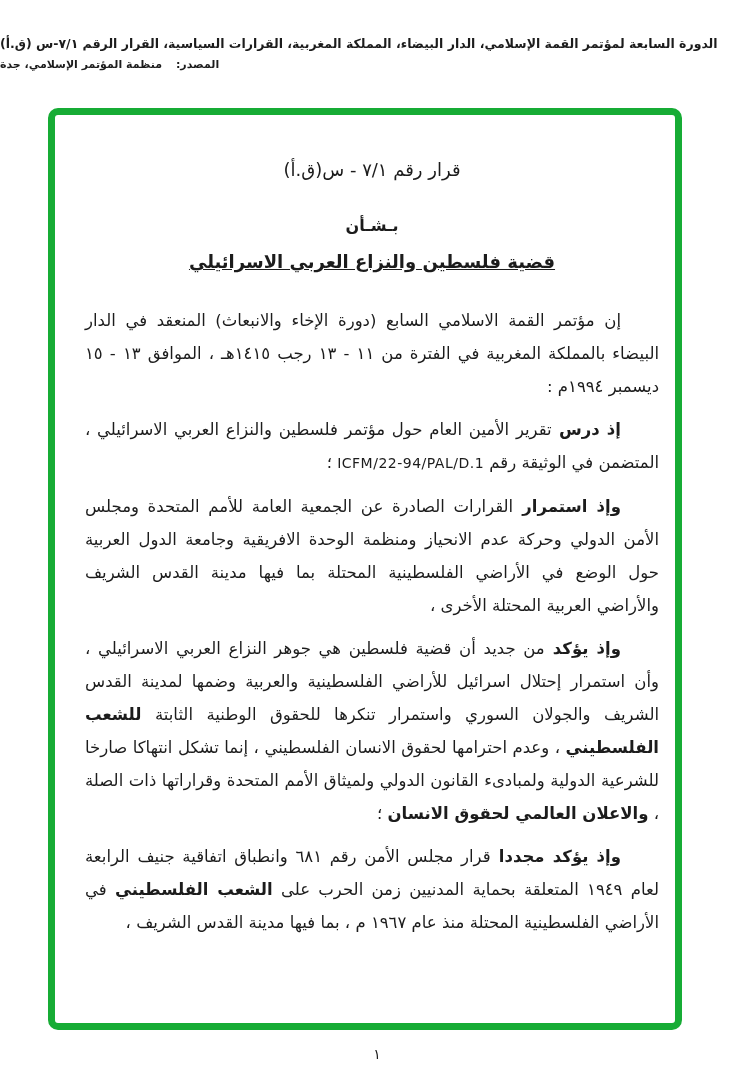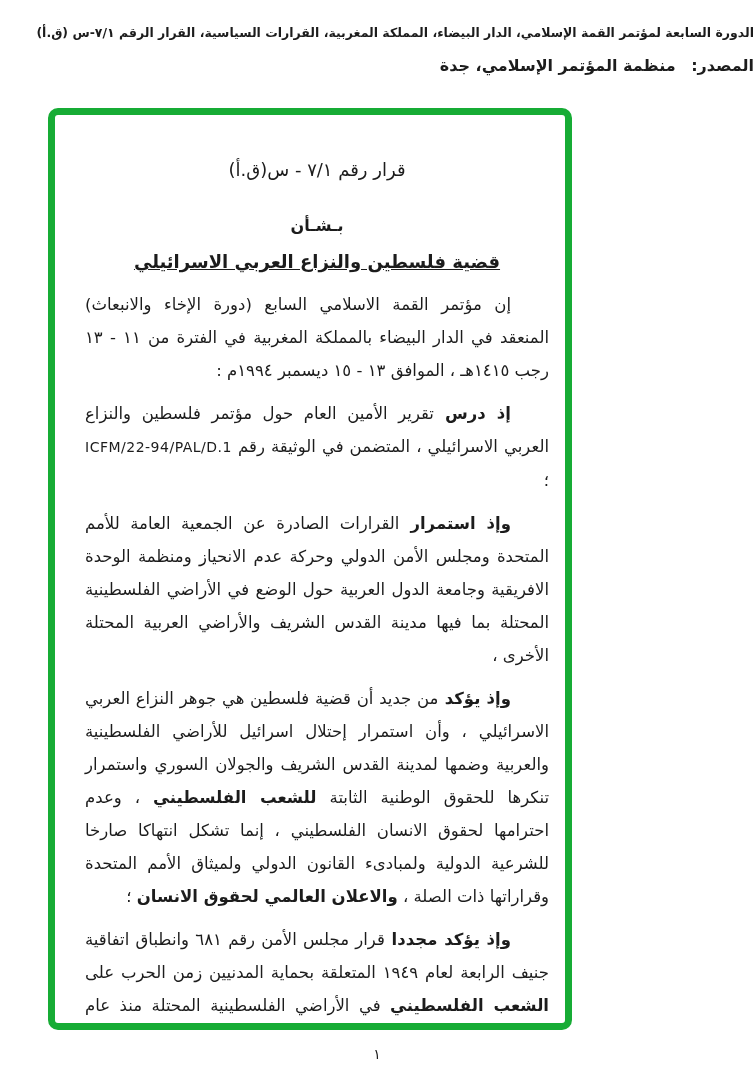--- a/index.html
+++ b/index.html
@@ -4,43 +4,43 @@
 <style>
   html, body { margin:0; padding:0; }
   body {
     width:754px; height:1078px;
     background:#ffffff;
     font-family:"DejaVu Sans", sans-serif;
     color:#1c1c1c;
     position:relative;
     overflow:hidden;
   }
-  .doc-header { text-align:right; padding-top:25px; direction:rtl; }
+  .doc-header { text-align:left; padding-top:36px; direction:rtl; }
   .doc-header .h1 {
     font-weight:bold; font-size:12.5px; white-space:nowrap; letter-spacing:0;
   }
-  .doc-header .h2 { font-weight:bold; font-size:16px; margin-top:16px; }
+  .doc-header .h2 { font-weight:bold; font-size:11px; margin-top:7px; }
   .doc-header .h2 .src-label { margin-left:10px; }
 
   .frame {
     position:absolute; left:48px; top:108px;
-    width:524px; height:922px;
+    width:634px; height:922px;
     box-sizing:border-box;
     border:7px solid #0f172a;
     border-radius:10px;
     overflow:hidden;
     background:#ffffff;
   }
   .content { direction:rtl; padding:44px 16px 0 30px; }
   .title-block { text-align:center; }
   .t1 { font-size:18px; }
   .t2 { font-size:16px; font-weight:bold; margin-top:36px; }
   .t3 { font-size:18px; font-weight:bold; margin-top:16px;text-decoration:underline; }
 
-  .body-text { margin-top:16px; }
+  .body-text { margin-top:32px; }
   .para {
     font-size:16.5px;
     line-height:33px;
     text-align:justify;
     text-indent:38px;
     margin:0 0 10px 0;
   }
   .para .b { font-weight:bold; }
   .para .ltr { direction:ltr; unicode-bidi:isolate; font-size:14px; letter-spacing:0.5px; }
 

